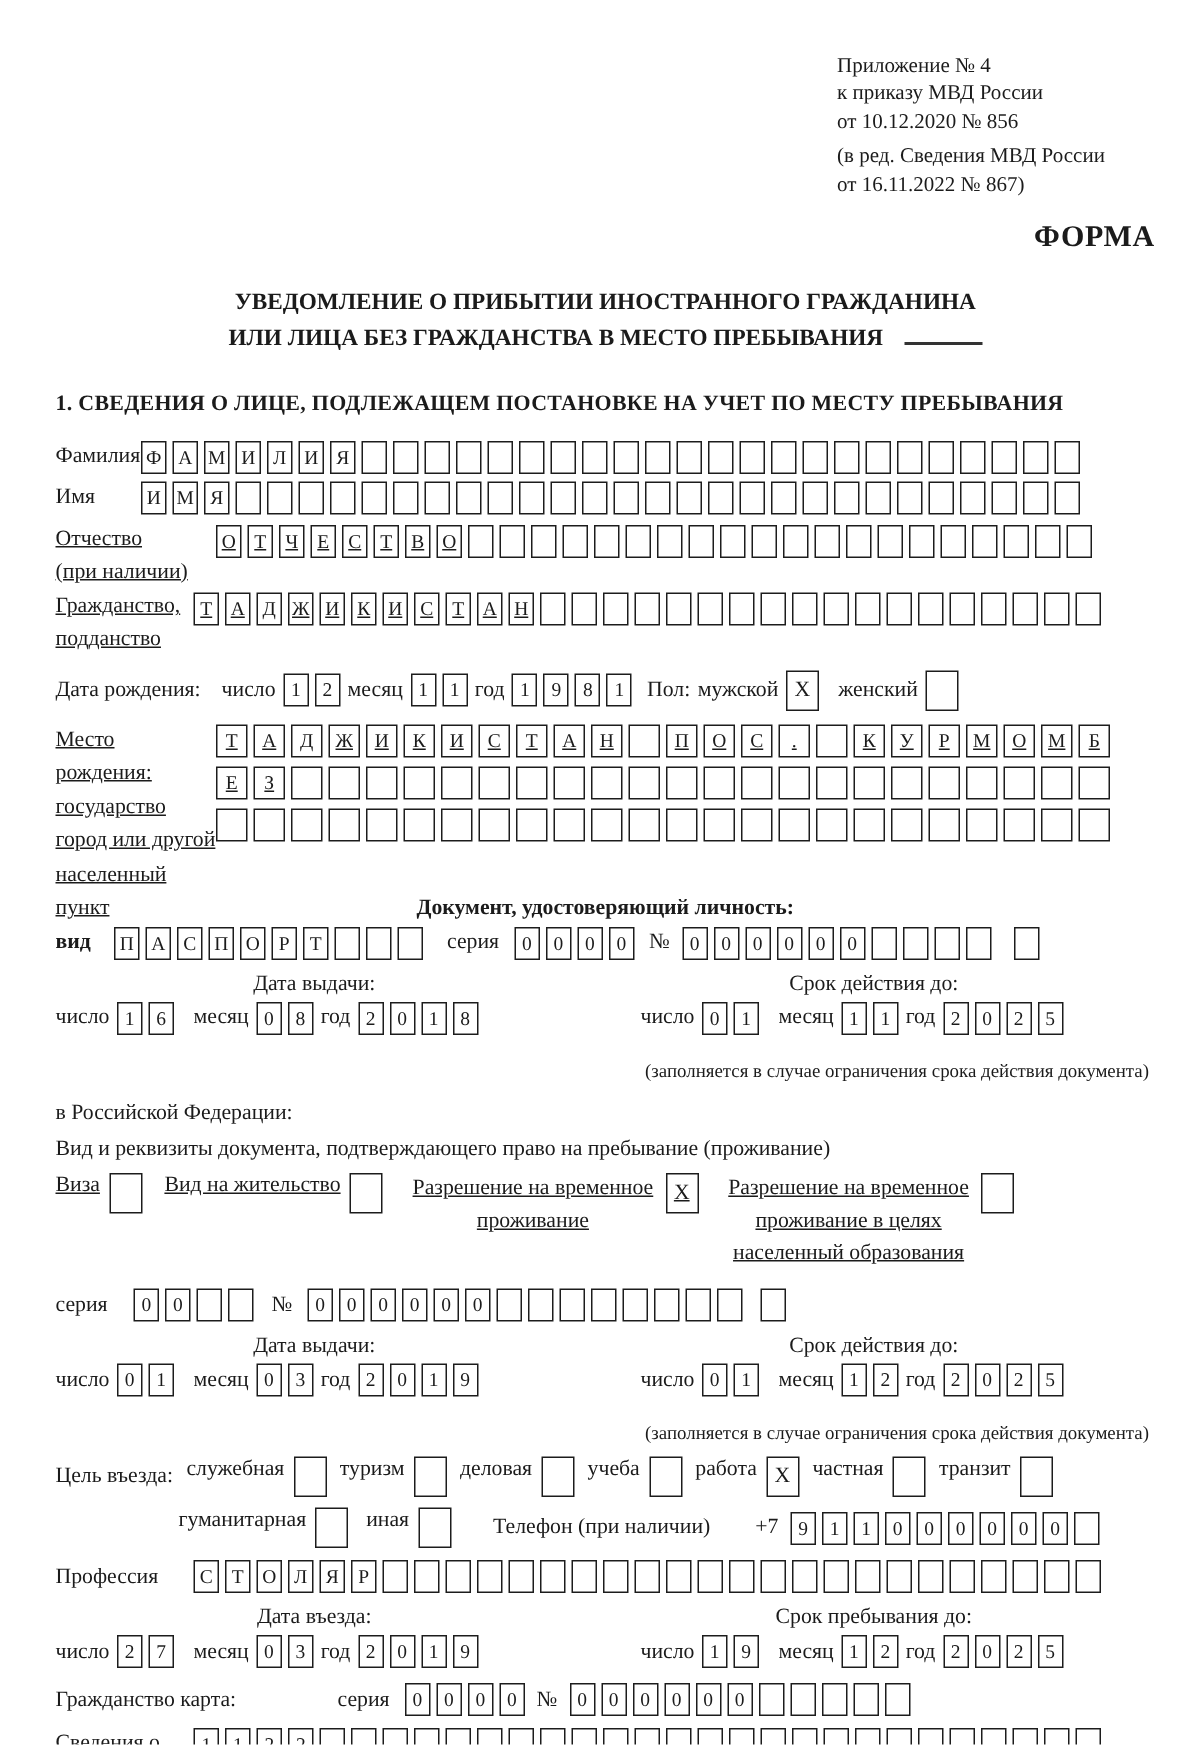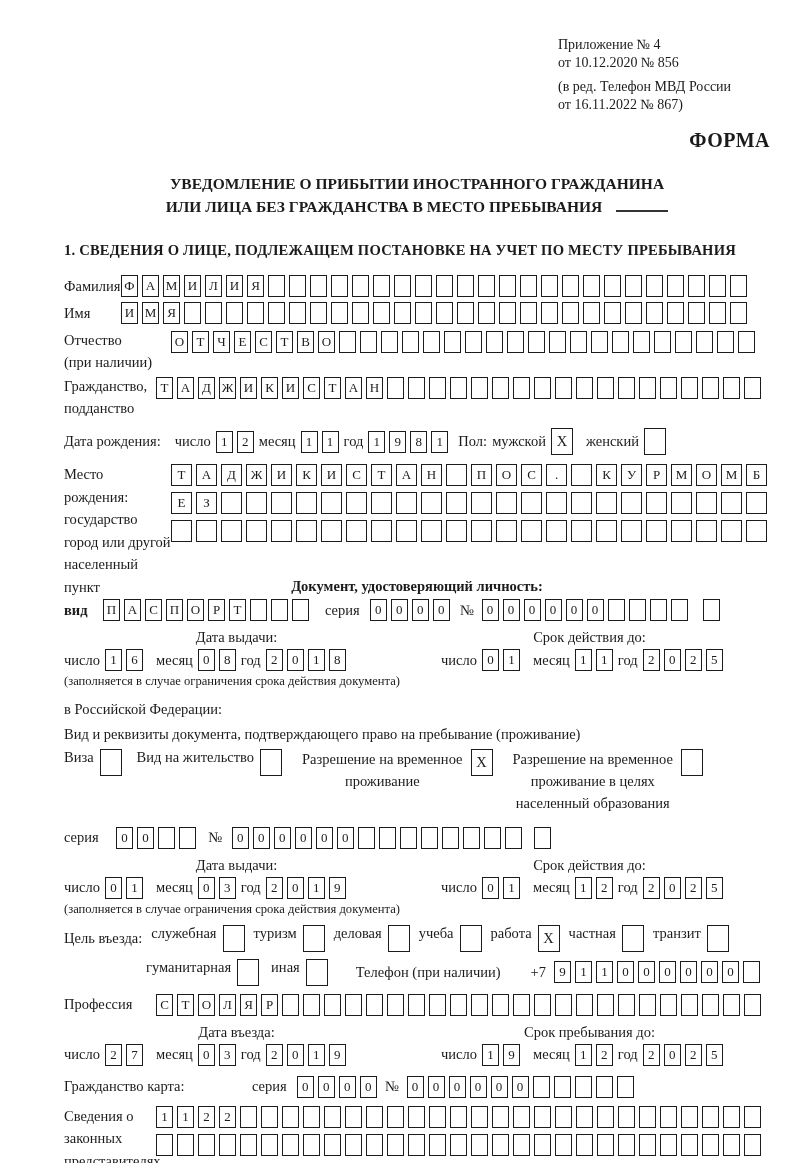--- a/index.html
+++ b/index.html
@@ -1,59 +1,60 @@
 <!DOCTYPE html>
 <html><head>
 <meta charset="utf-8">
 <style>
   html,body{margin:0;padding:0;background:#fff;}
   body{width:800px;height:1163px;overflow:hidden;color:#1b1b1b;
        font-family:"Liberation Serif","DejaVu Serif",serif;font-size:14.5px;}
-  .page{position:relative;width:800px;height:1003px;padding:36px 30px 0 64px;box-sizing:border-box;}
+  .page{position:relative;width:800px;height:1003px;padding:36px 30px 0 37px;box-sizing:border-box;}
   .hdr-block{width:212px;margin-left:auto;line-height:1.32;font-size:14px;}
   .hdr-block .grp2{margin-top:5px;}
   .forma{text-align:right;font-weight:bold;font-size:20px;margin-top:14px;letter-spacing:.5px;}
   .title{text-align:center;font-weight:bold;font-size:15.5px;line-height:1.5;margin-top:20px;}
   .blankline{display:inline-block;width:52px;border-bottom:2.5px solid #333;vertical-align:baseline;margin-left:14px;}
   .sec-head{font-weight:bold;font-size:14.6px;margin-top:24px;letter-spacing:.2px;}
   
   .boxrow{display:inline-flex;gap:4px;}
   .cb{display:inline-flex;width:15px;height:20px;border:1.5px solid #1c1c1c;
       align-items:center;justify-content:center;font-size:13px;flex:0 0 auto;}
   .wide .cb{width:19px;}
   .xb{display:inline-flex;width:20px;height:25px;border:1.6px solid #1c1c1c;
       align-items:center;justify-content:center;font-size:14.5px;flex:0 0 auto;}
   .row{display:flex;align-items:center;margin-top:5px;}
   .lbl{flex:0 0 auto;}
   .lblcol{flex:0 0 auto;line-height:1.5;}
   .small{font-size:12.6px;}
   .center{text-align:center;}
   .bold{font-weight:bold;}
   .dg{display:inline-flex;align-items:center;gap:5px;}
-  .dates-row{display:flex;margin-top:8px;}
+  .dates-row{display:flex;margin-top:8px;gap:13px;}
   .col-l{width:345px;flex:0 0 auto;}
   .col-r{flex:1;}
   .dates-head{text-align:center;margin-bottom:3px;}
-  .note-r{text-align:left;margin-top:3px;padding-right:4px;}
+  .note-r{text-align:right;margin-top:17px;padding-right:4px;}
   .optpair{display:inline-flex;gap:6px;}
   .optcol{display:inline-flex;align-items:flex-start;gap:8px;}
   .optlines{text-align:center;line-height:1.5;} .gap12{width:12px;} .gap15{width:15px;} .gap20{width:20px;}
-  .stack{display:flex;align-items:flex-start;margin-top:6px;}
+  .stack{display:flex;align-items:flex-start;margin-top:6px;text-decoration:underline;}
   .stackrows > .boxrow{display:flex;margin-bottom:6px;}
 </style>
 </head>
 <body>
 
 <div class="page">
 
   <div class="hdr-block">
     <div>Приложение № 4</div>
+    <div>к приказу МВД России</div>
     <div>от 10.12.2020 № 856</div>
     <div class="grp2">
-      <div>(в ред. Телефон МВД России</div>
+      <div>(в ред. Сведения МВД России</div>
       <div>от 16.11.2022 № 867)</div>
     </div>
   </div>
 
   <div class="forma">ФОРМА</div>
 
   <div class="title">
     <div>УВЕДОМЛЕНИЕ О ПРИБЫТИИ ИНОСТРАННОГО ГРАЖДАНИНА</div>
     <div>
       <span>ИЛИ ЛИЦА БЕЗ ГРАЖДАНСТВА В МЕСТО ПРЕБЫВАНИЯ</span><span class="blankline"></span>

